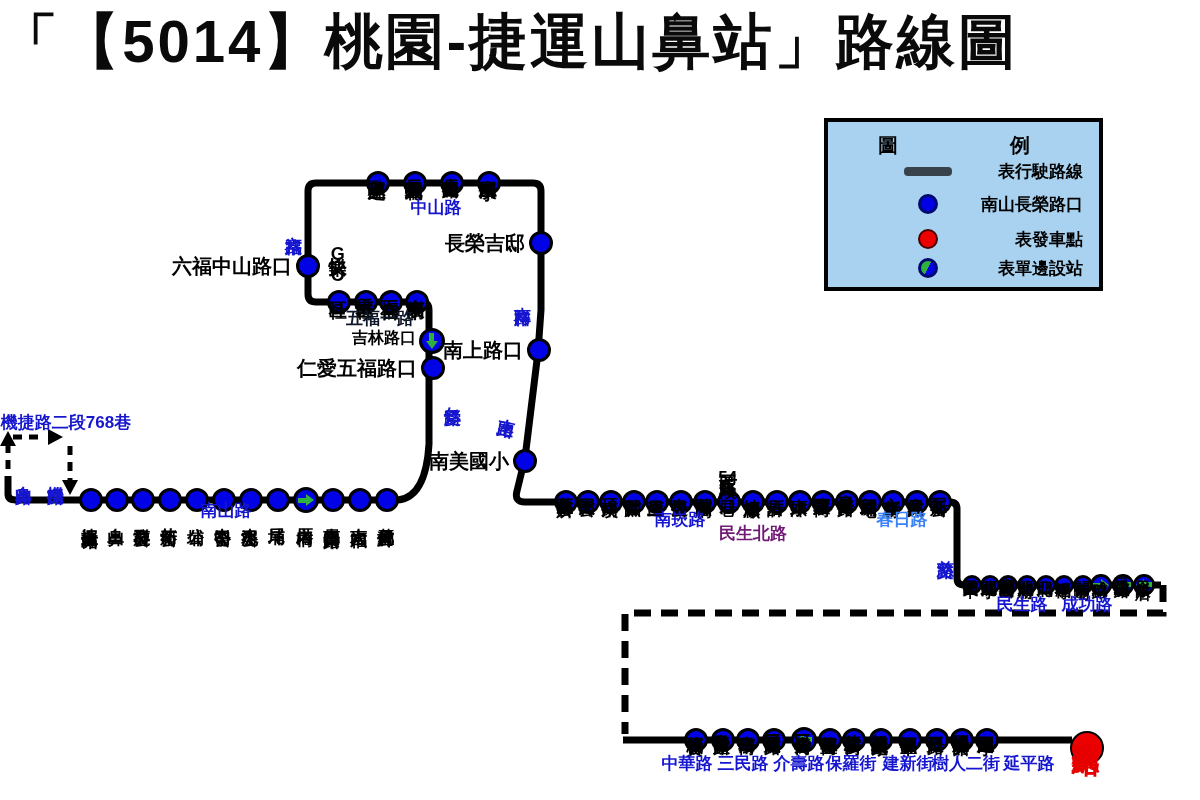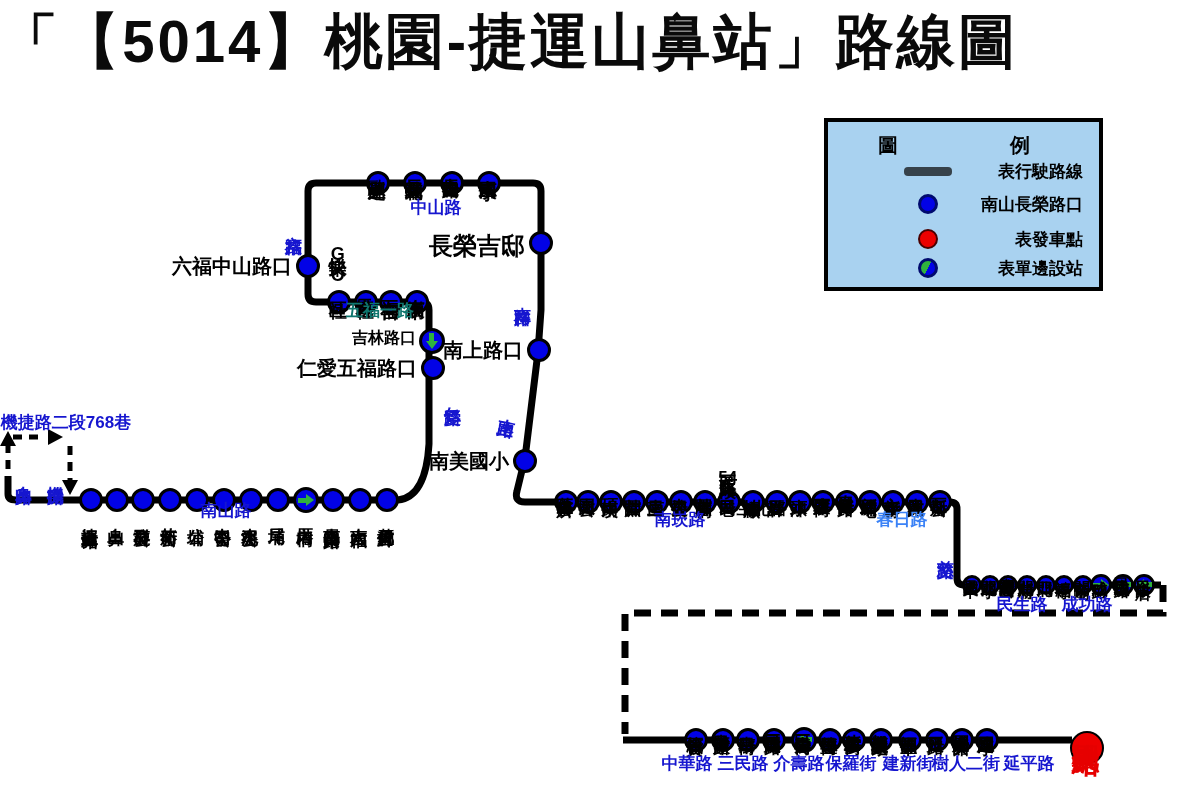--- a/index.html
+++ b/index.html
@@ -124,21 +124,21 @@
     <div class="hlab" style="font-size: 20px; right: 783px; top: 355px;">仁愛五福路口</div>
     <div class="dot" style="left: 366px; top: 171px; width: 24px; height: 24px; background: rgb(2, 2, 230);"></div>
     <div class="vlab" style="font-size: 18px; left: 367px; bottom: 631px;"><span>歐洲之星</span></div>
     <div class="dot" style="left: 403px; top: 171px; width: 24px; height: 24px; background: rgb(2, 2, 230);"></div>
     <div class="vlab" style="font-size: 18px; left: 404px; bottom: 631px;"><span>長榮花園</span></div>
     <div class="dot" style="left: 440px; top: 171px; width: 24px; height: 24px; background: rgb(2, 2, 230);"></div>
     <div class="vlab" style="font-size: 18px; left: 441px; bottom: 631px;"><span>中山長春路口</span></div>
     <div class="dot" style="left: 477px; top: 171px; width: 24px; height: 24px; background: rgb(2, 2, 230);"></div>
     <div class="vlab" style="font-size: 18px; left: 478px; bottom: 631px;"><span>南崁國小</span></div>
     <div class="dot" style="left: 529px; top: 231px; width: 24px; height: 24px; background: rgb(2, 2, 230);"></div>
-    <div class="hlab" style="font-size: 24px; right: 675px; top: 230px;">長榮吉邸</div>
+    <div class="hlab" style="font-size: 20px; right: 675px; top: 230px;">長榮吉邸</div>
     <div class="dot" style="left: 527px; top: 338px; width: 24px; height: 24px; background: rgb(2, 2, 230);"></div>
     <div class="hlab" style="font-size: 20px; right: 677px; top: 337px;">南上路口</div>
     <div class="dot" style="left: 513px; top: 449px; width: 24px; height: 24px; background: rgb(2, 2, 230);"></div>
     <div class="hlab" style="font-size: 20px; right: 691px; top: 448px;">南美國小</div>
     <div class="dot" style="left: 554px; top: 490px; width: 24px; height: 24px; background: rgb(2, 2, 230);"></div>
     <div class="vlab" style="font-size: 17px; left: 555.5px; bottom: 312px;"><span>蘆竹區公所</span></div>
     <div class="dot" style="left: 576px; top: 490px; width: 24px; height: 24px; background: rgb(2, 2, 230);"></div>
     <div class="vlab" style="font-size: 17px; left: 577.5px; bottom: 312px;"><span>大同公司</span></div>
     <div class="dot" style="left: 599px; top: 490px; width: 24px; height: 24px; background: rgb(2, 2, 230);"></div>
     <div class="vlab" style="font-size: 17px; left: 600.5px; bottom: 312px;"><span>頂南崁</span></div>
@@ -229,27 +229,27 @@
     <div class="dot" style="left: 898px; top: 728px; width: 24px; height: 24px; background: rgb(2, 2, 230);"></div>
     <div class="vlab" style="font-size: 17px; left: 899.5px; bottom: 74px;"><span>福豐國中</span></div>
     <div class="dot" style="left: 925px; top: 728px; width: 24px; height: 24px; background: rgb(2, 2, 230);"></div>
     <div class="vlab" style="font-size: 17px; left: 926.5px; bottom: 74px;"><span>延平路口</span></div>
     <div class="dot" style="left: 950px; top: 728px; width: 24px; height: 24px; background: rgb(2, 2, 230);"></div>
     <div class="vlab" style="font-size: 17px; left: 951.5px; bottom: 74px;"><span>桃園婦女館</span></div>
     <div class="dot" style="left: 975px; top: 728px; width: 24px; height: 24px; background: rgb(2, 2, 230);"></div>
     <div class="vlab" style="font-size: 17px; left: 976.5px; bottom: 74px;"><span>建國國小</span></div>
     <div class="rlab" style="color: rgb(22, 22, 207); left: 436px; top: 207px; transform: translate(-50%, -50%);">中山路</div>
     <div class="rlab v" style="color: rgb(22, 22, 207); left: 285px; top: 224px; transform: translateY(-50%);">六福路</div>
-    <div class="rlab" style="color: #0f766e; left: 380px; top: 310px; transform: translate(-50%, -50%);">五福一路</div>
+    <div class="rlab" style="color: #0f172a; left: 380px; top: 318px; transform: translate(-50%, -50%);">五福一路</div>
     <div class="rlab v" style="color: rgb(22, 22, 207); left: 444px; top: 395px; transform: translateY(-50%);">仁愛路</div>
     <div class="rlab v" style="color: rgb(22, 22, 207); left: 514px; top: 295px; transform: translateY(-50%);">南祥路</div>
     <div class="rlab v" style="color: rgb(22, 22, 207); left: 502px; top: 407px; transform: translateY(-50%) rotate(12deg);">南上路</div>
     <div class="rlab" style="color: rgb(22, 22, 207); left: 226px; top: 481px; transform: translate(-50%, -50%); margin-top: 29px;">南山路</div>
     <div class="rlab" style="color: rgb(22, 22, 207); left: 680px; top: 519px; transform: translate(-50%, -50%);">南崁路</div>
-    <div class="rlab" style="color: #000000; left: 753px; top: 508px; transform: translate(-50%, -50%);">民生北路</div>
+    <div class="rlab" style="color: #701a75; left: 753px; top: 533px; transform: translate(-50%, -50%);">民生北路</div>
     <div class="rlab" style="color: #3b82f6; left: 902px; top: 519px; transform: translate(-50%, -50%);">春日路</div>
     <div class="rlab v" style="color: rgb(22, 22, 207); left: 937px; top: 548px; transform: translateY(-50%);">慈文路</div>
     <div class="rlab" style="color: rgb(22, 22, 207); left: 1022px; top: 604px; transform: translate(-50%, -50%);">民生路</div>
     <div class="rlab" style="color: rgb(22, 22, 207); left: 1087px; top: 604px; transform: translate(-50%, -50%);">成功路</div>
     <div class="rlab" style="color: rgb(22, 22, 207); left: 687px; top: 763px; transform: translate(-50%, -50%);">中華路</div>
     <div class="rlab" style="color: rgb(22, 22, 207); left: 743px; top: 763px; transform: translate(-50%, -50%);">三民路</div>
     <div class="rlab" style="color: rgb(22, 22, 207); left: 799px; top: 763px; transform: translate(-50%, -50%);">介壽路</div>
     <div class="rlab" style="color: rgb(22, 22, 207); left: 851px; top: 763px; transform: translate(-50%, -50%);">保羅街</div>
     <div class="rlab" style="color: rgb(22, 22, 207); left: 908px; top: 763px; transform: translate(-50%, -50%);">建新街</div>
     <div class="rlab" style="color: rgb(22, 22, 207); left: 966px; top: 763px; transform: translate(-50%, -50%);">樹人二街</div>

